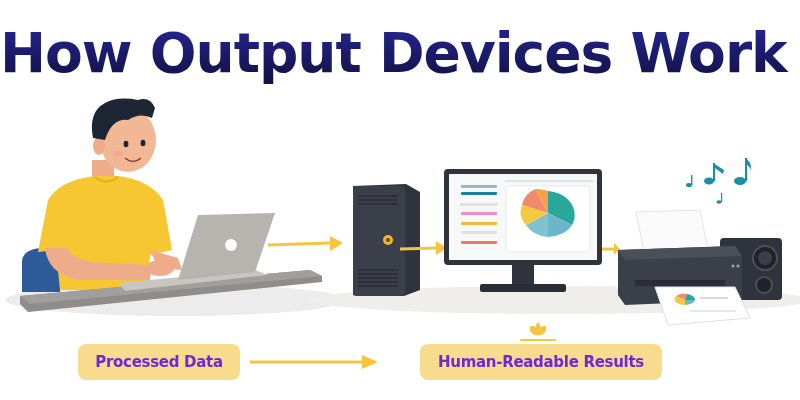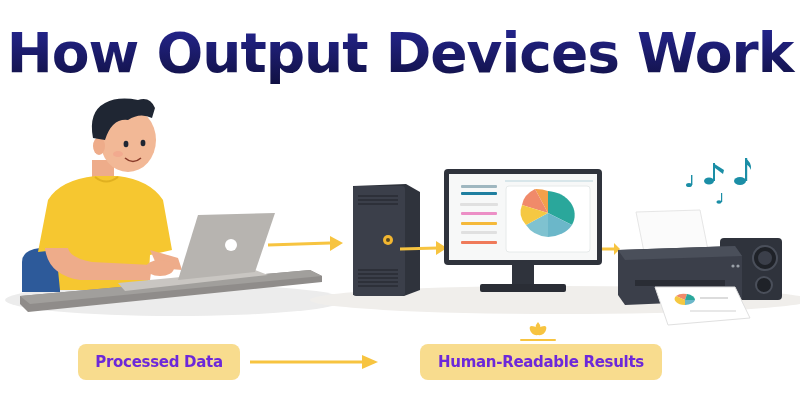--- a/index.html
+++ b/index.html
@@ -1,20 +1,20 @@
 <!DOCTYPE html>
 <html><head>
 <meta charset="utf-8">
 <style>
   * { box-sizing: border-box; margin: 0; padding: 0; }
   html, body { width: 800px; height: 400px; background: #ffffff; overflow: hidden; }
   body { position: relative; font-family: "Liberation Sans", sans-serif; }
 
   .title {
-    position: absolute; left: 0; top: 18px; width: 800px; text-align: center;
+    position: absolute; left: 0; top: 18px; width: 800px; 
     font-family: "DejaVu Sans", sans-serif;
     font-size: 55px; font-weight: bold; letter-spacing: -1px;
     color: #1d1d6e;
     background: linear-gradient(180deg, #27289a 0%, #1a1a66 55%, #0f0f3d 100%);
     -webkit-background-clip: text; background-clip: text;
     -webkit-text-fill-color: transparent;
     line-height: 70px;
   }
 
   .scene { position: absolute; left: 0; top: 0; width: 800px; height: 400px; }

